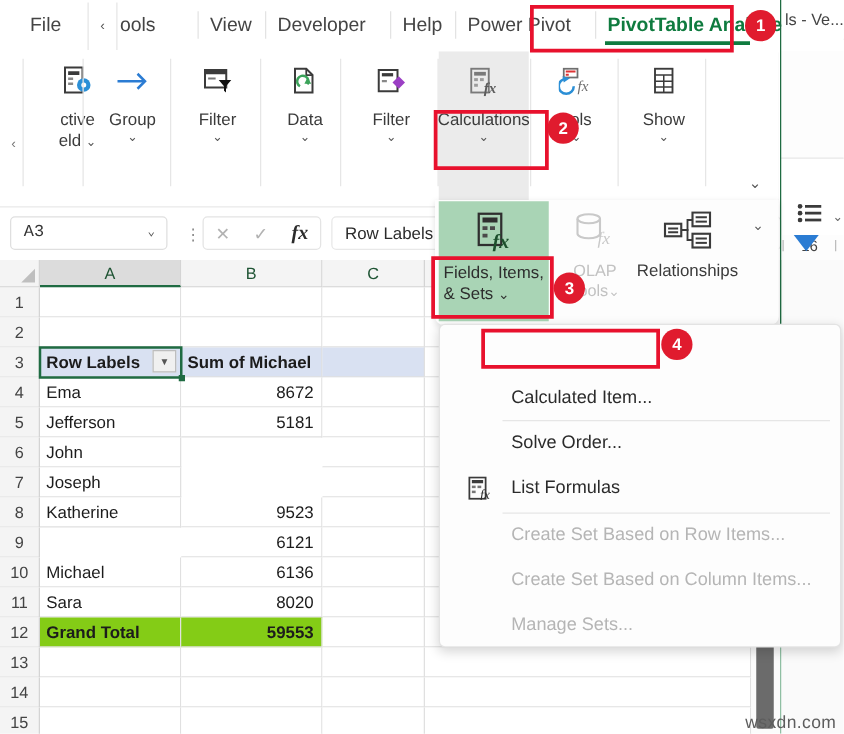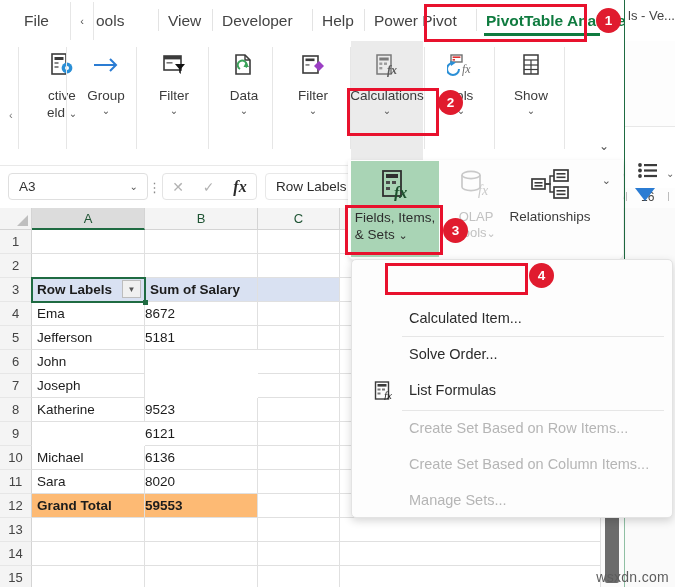--- a/index.html
+++ b/index.html
@@ -85,23 +85,23 @@
     position:absolute; width:25px; height:25px; border-radius:50%;
     background:#e01b2e; color:#fff; font-size:13.5px; font-weight:bold;
     display:flex; align-items:center; justify-content:center;
   }
 
   
   .fbrow {
     position:absolute; left:0; top:165px; width:675px; height:43px; background:#fff;
   }
   .namebox {
-    position:absolute; left:8px; top:173px; width:140px; height:27px;
+    position:absolute; left:8px; top:173px; width:126px; height:27px;
     background:#fff; border:1px solid #dfdfdf; border-radius:4px;
-    font-size:13.5px; color:#333; line-height:25px; padding-left:10px;
+    font-size:13.5px; color:#333; line-height:25px; padding-left:10px;font-family:Liberation Mono, monospace;
   }
   .namebox-caret { position:absolute; right:9px; top:0; font-size:10px; color:#555; line-height:25px; }
   .fb-dots { position:absolute; left:148px; top:180px; font-size:13px; color:#8a8a8a; }
   .fb-btns {
     position:absolute; left:162px; top:173px; width:95px; height:27px;
     background:#fff; border:1px solid #e4e4e4; border-radius:4px;
     display:flex; align-items:center; justify-content:space-around;
     font-size:14px; color:#b2b2b2;
   }
   .fb-fx { font-style:italic; font-weight:bold; color:#2b2b2b; font-family:"Liberation Serif", serif; font-size:16px; }
@@ -146,23 +146,23 @@
     position:absolute; left:0; width:32px; height:24px;
     background:#f4f4f4; border-right:1px solid #d4d4d4; border-bottom:1px solid #e6e6e6;
     font-size:13px; color:#444; text-align:center; line-height:23px;
   }
   .cell {
     position:absolute; height:24px; background:#fff;
     border-right:1px solid #e0e0e0; border-bottom:1px solid #e0e0e0;
     font-size:13.5px; color:#1c1c1c; line-height:23px; white-space:nowrap; overflow:hidden;
   }
   .cell.pad { padding-left:5px; }
-  .cell.num { padding-right:6px; }
+  .cell.num { text-align:right; padding-right:6px; }
   .cell.hdr { background:#d9e1f2; font-weight:bold; }
-  .cell.tot { background:#fdba74; font-weight:bold; }
+  .cell.tot { background:#84cc16; font-weight:bold; }
   .selbox {
     position:absolute; border:2px solid #1f6b42; pointer-events:none;
   }
   .selhandle {
     position:absolute; width:5px; height:5px; background:#1f6b42;
   }
   .filterbtn {
     position:absolute; width:19px; height:18px; background:#f0f0f0;
     border:1px solid #bdbdbd; display:flex; align-items:center; justify-content:center;
     font-size:8px; color:#555;
@@ -264,21 +264,21 @@
     <div class="cell" style="left:32px;top:22px;width:113px;"></div>
     <div class="cell" style="left:145px;top:22px;width:113px;"></div>
     <div class="cell" style="left:258px;top:22px;width:82px;"></div>
     <div class="cell" style="left:340px;top:22px;width:261px;"></div>
     <div class="cell" style="left:32px;top:46px;width:113px;"></div>
     <div class="cell" style="left:145px;top:46px;width:113px;"></div>
     <div class="cell" style="left:258px;top:46px;width:82px;"></div>
     <div class="cell" style="left:340px;top:46px;width:261px;"></div>
 
     <div class="cell hdr pad" style="left:32px;top:70px;width:113px;"><span>Row Labels</span></div>
-    <div class="cell hdr pad" style="left:145px;top:70px;width:113px;"><span>Sum of Salary</span></div>
+    <div class="cell hdr pad" style="left:145px;top:70px;width:113px;"><span>Sum of Michael</span></div>
     <div class="cell hdr" style="left:258px;top:70px;width:82px;"></div>
     <div class="cell" style="left:340px;top:70px;width:261px;"></div>
 
     <div class="cell pad" style="left:32px;top:94px;width:113px;"><span>Ema</span></div>
     <div class="cell num" style="left:145px;top:94px;width:113px;"><span>8672</span></div>
     <div class="cell" style="left:258px;top:94px;width:82px;"></div>
     <div class="cell" style="left:340px;top:94px;width:261px;"></div>
 
     <div class="cell pad" style="left:32px;top:118px;width:113px;"><span>Jefferson</span></div>
     <div class="cell num" style="left:145px;top:118px;width:113px;"><span>5181</span></div>

